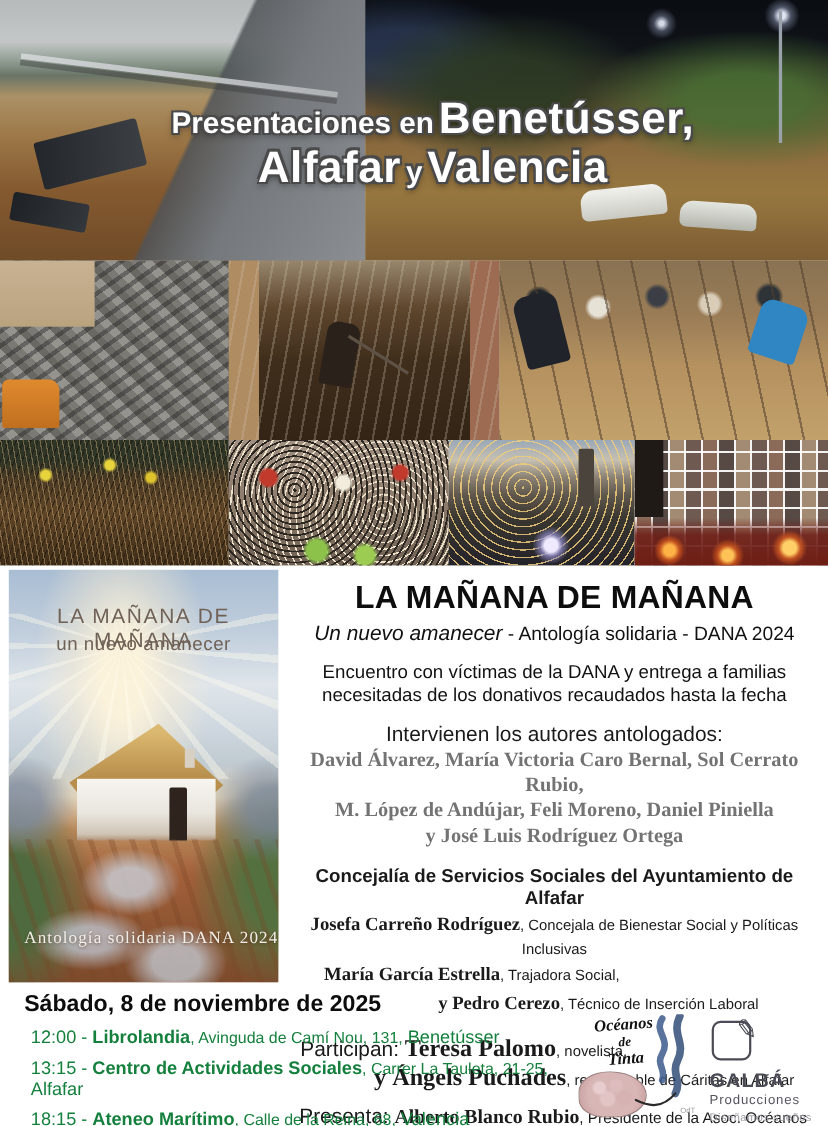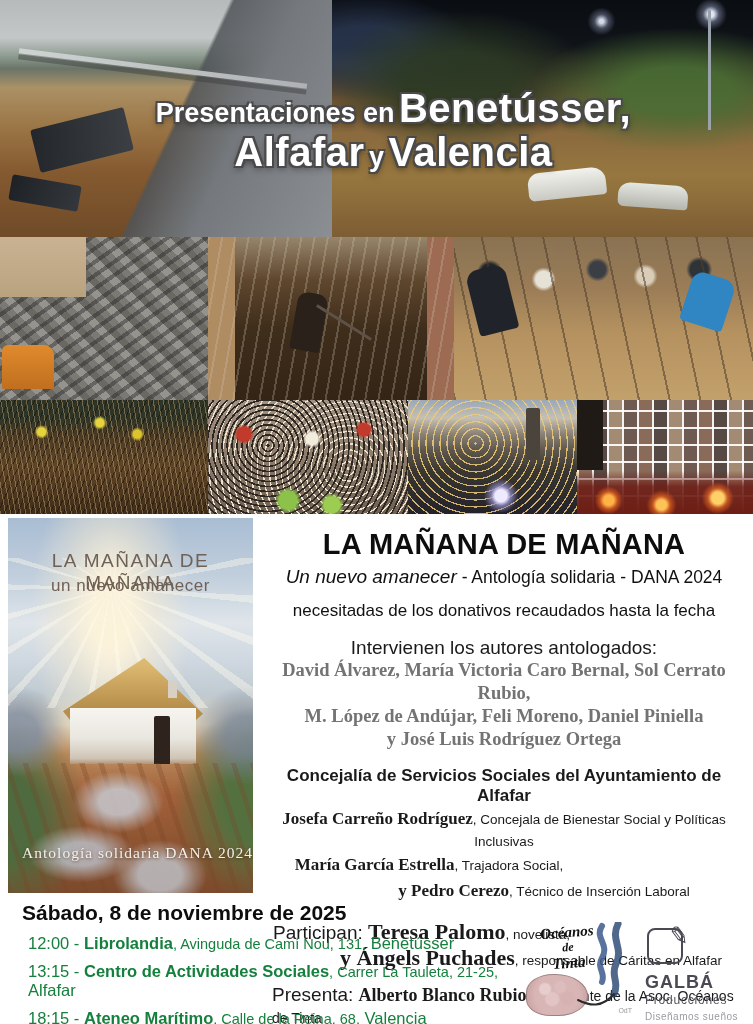--- a/index.html
+++ b/index.html
@@ -265,20 +265,21 @@
     <div class="cv-title">LA MAÑANA DE MAÑANA</div>
     <div class="cv-subtitle">un nuevo amanecer</div>
     <div class="cv-footer">Antología solidaria DANA 2024</div>
   </div>
 
   <div class="info">
     <div class="info-title">LA MAÑANA DE MAÑANA</div>
     <div class="info-subtitle"><span class="it">Un nuevo amanecer</span>
       <span>- Antología solidaria - DANA 2024</span></div>
     <div class="intro">
+      <div>Encuentro con víctimas de la DANA y entrega a familias</div>
       <div>necesitadas de los donativos recaudados hasta la fecha</div>
     </div>
     <div class="authors-heading">Intervienen los autores antologados:</div>
     <div class="author-names">
       <div>David Álvarez, María Victoria Caro Bernal, Sol Cerrato Rubio,</div>
       <div>M. López de Andújar, Feli Moreno, Daniel Piniella</div>
       <div>y José Luis Rodríguez Ortega</div>
     </div>
     <div class="council-heading">Concejalía de Servicios Sociales del Ayuntamiento de Alfafar</div>
     <div class="council-line"><span class="sname">Josefa Carreño Rodríguez</span><span>, Concejala de Bienestar Social y Políticas Inclusivas</span></div>

